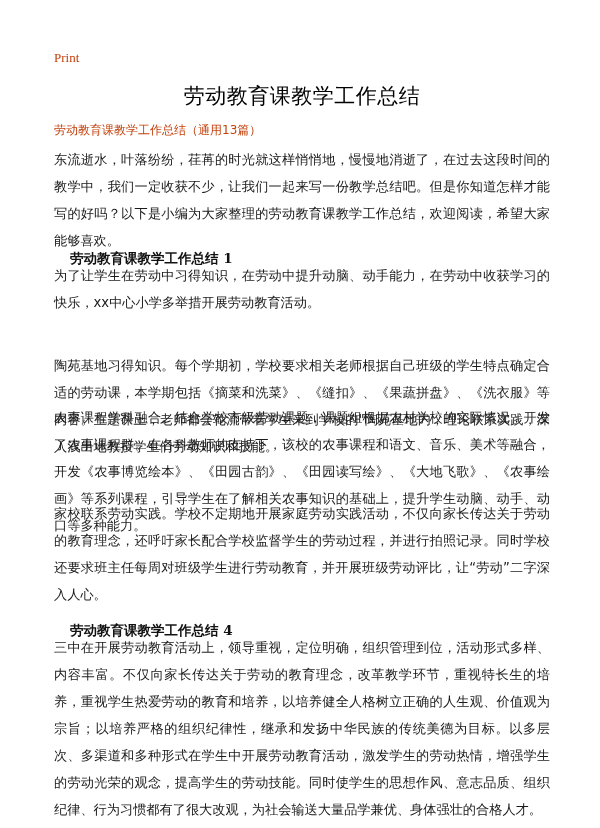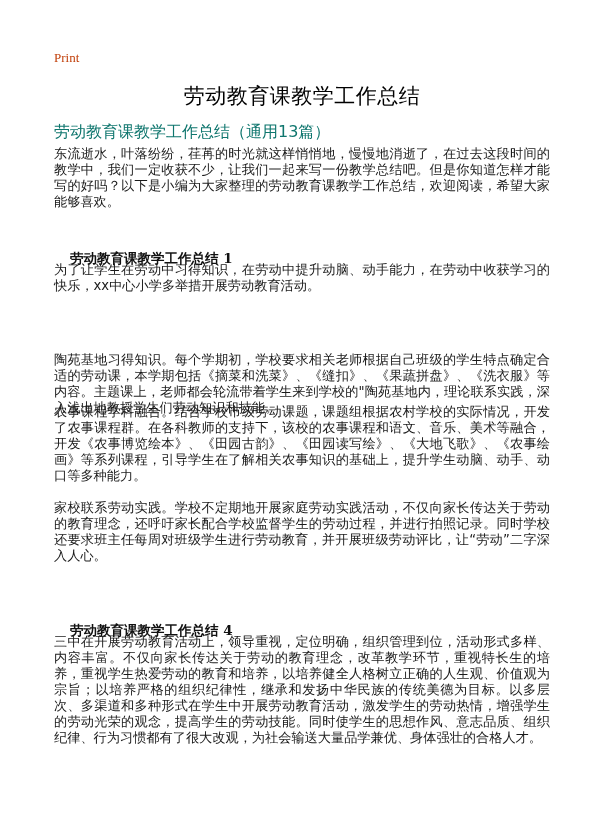--- a/index.html
+++ b/index.html
@@ -1,21 +1,21 @@
 <!DOCTYPE html>
 <html><head>
 <meta charset="utf-8">
 <style>
   html, body { margin: 0; padding: 0; background: #ffffff; }
   body { width: 600px; height: 828px; overflow: hidden; position: relative; color: #222; }
   .page { position: absolute; left: 54px; top: 0; width: 496px; }
   .print-label { position: absolute; top: 50px; left: 0; font-family: "Liberation Serif", serif; font-size: 13px; color: #c2410c; }
   .title { position: absolute; top: 82px; left: 0; width: 496px; text-align: center; font-family: "DejaVu Sans", sans-serif; font-size: 21px; color: #000000; letter-spacing: 0.5px; }
-  .subtitle { position: absolute; top: 122px; left: 0; font-family: "DejaVu Sans", sans-serif; font-size: 16px; color: #0f766e; }
-  .para { position: absolute; left: 0; width: 496px; font-family: "DejaVu Sans", sans-serif; font-size: 13.2px; line-height: 16px; color: #1a1a1a; text-align: justify; margin: 0; }
+  .subtitle { position: absolute; top: 122px; left: 0; font-family: "DejaVu Sans", sans-serif; font-size: 12px; color: #c2410c; }
+  .para { position: absolute; left: 0; width: 496px; font-family: "DejaVu Sans", sans-serif; font-size: 13.2px; line-height: 27px; color: #1a1a1a; text-align: justify; margin: 0; }
   .heading { position: absolute; left: 0; font-family: "DejaVu Serif", serif; font-weight: bold; font-size: 13.5px; color: #111; margin: 16px; }
 </style>
 </head>
 <body>
 
 <div class="page">
   <div class="print-label">Print</div>
   <div class="title">劳动教育课教学工作总结</div>
   <div class="subtitle">劳动教育课教学工作总结（通用13篇）</div>
 

